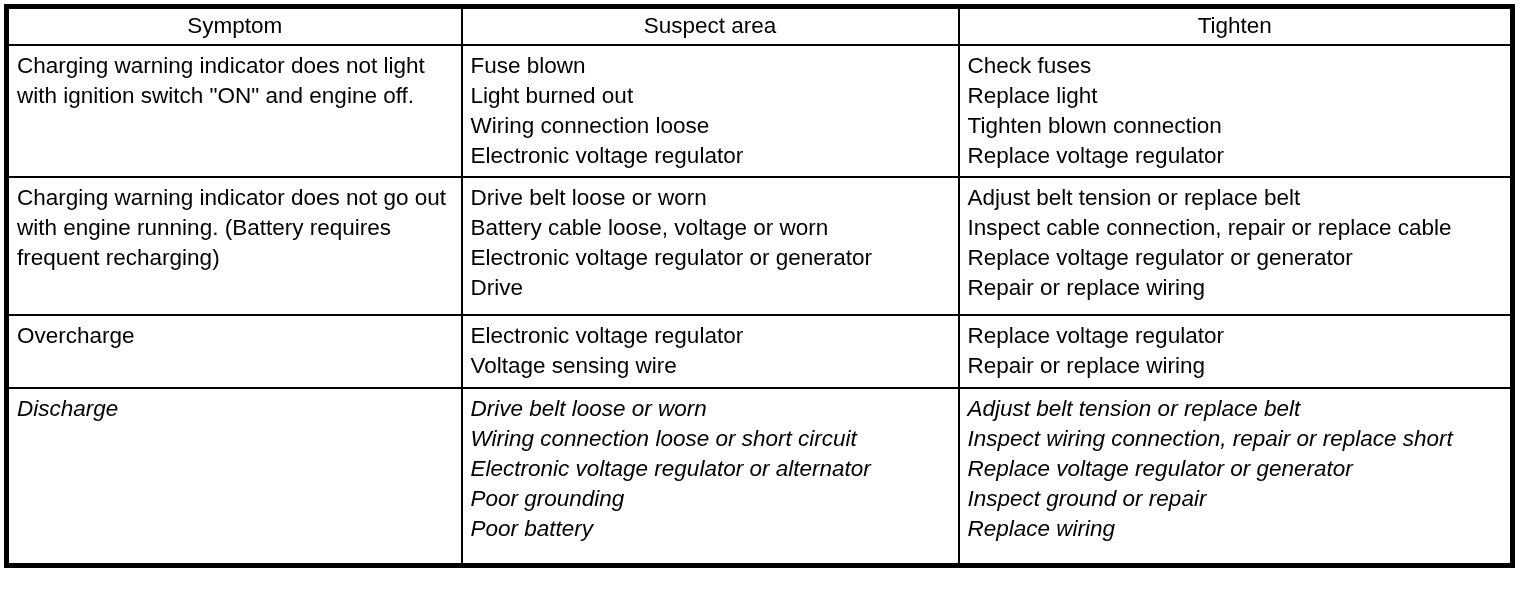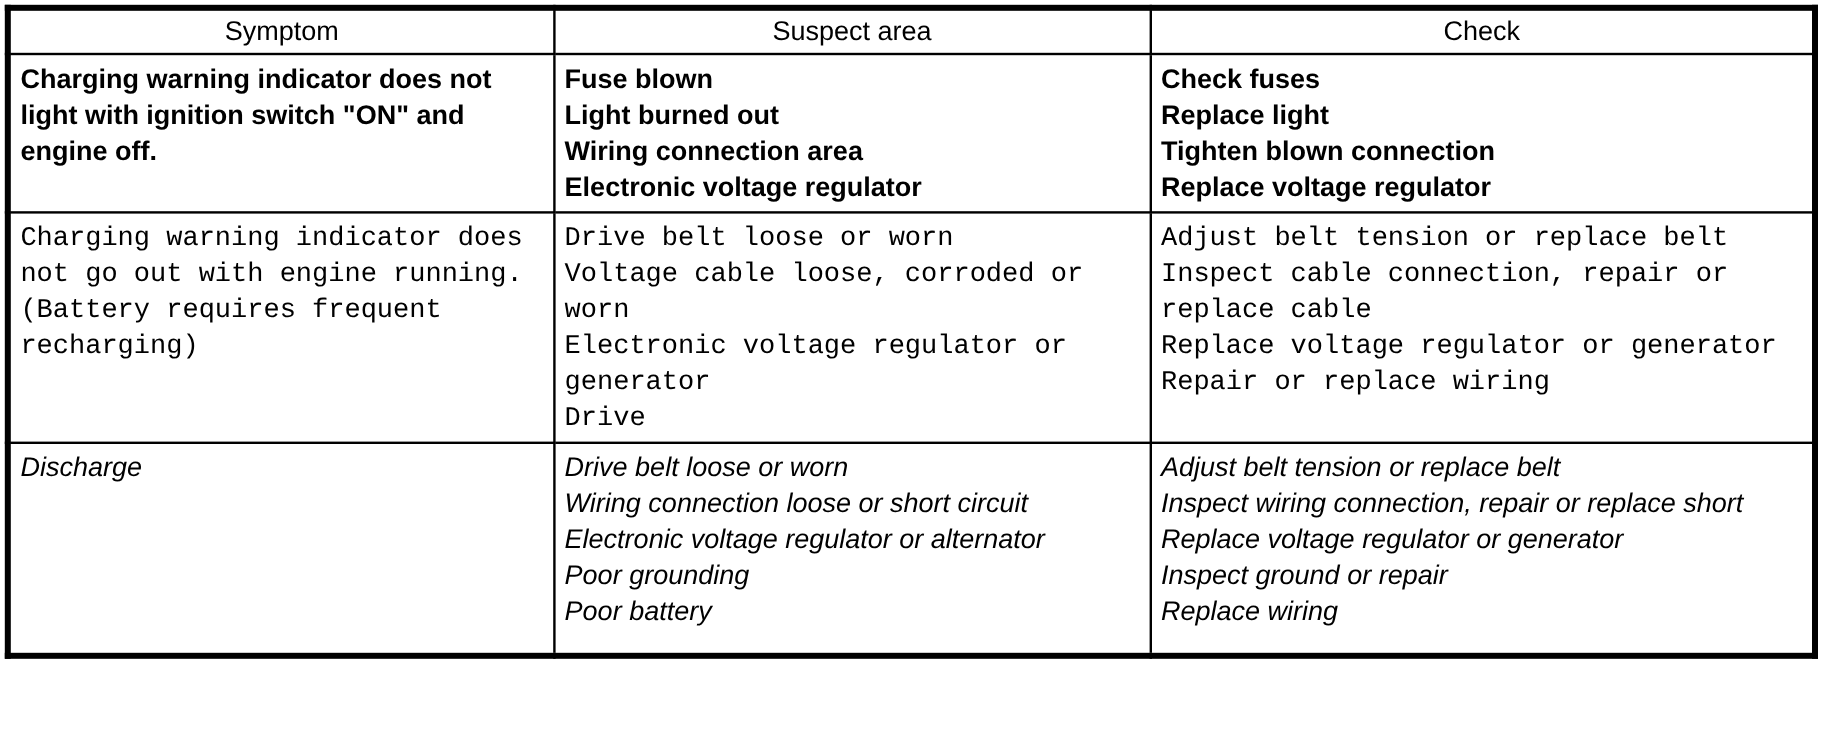--- a/index.html
+++ b/index.html
@@ -35,82 +35,99 @@
     overflow: hidden;
     box-sizing: border-box;
   }
   table.ts th {
     font-weight: normal;
     text-align: center;
     vertical-align: middle;
     height: 38px;
     padding: 2px 8px;
   }
-  tr.r1 td { height: 129px; font-weight: bold; }
-  tr.r2 td { height: 161px; font-family: Liberation Mono, monospace; }
+  tr.r1 td { height: 129px; }
+  tr.r2 td { height: 138px; }
   tr.r3 td { height: 73px; }
   tr.r4 td { height: 178px; font-style: italic; }
   .line { display: block; }
 </style>
 </head>
 <body>
 
 <div class="page">
   <table class="ts">
     <colgroup>
       <col class="c1">
         <col class="c2">
         <col class="c3">
     </colgroup>
     <thead>
       <tr>
         <th>Symptom</th>
         <th>Suspect area</th>
-        <th>Check</th>
+        <th>Tighten</th>
       </tr>
     </thead>
     <tbody>
       <tr class="r1">
         <td>
           <div class="line">Charging warning indicator does not light with ignition switch "ON" and engine off.</div>
         </td>
         <td>
           <div>
               <div class="line">Fuse blown</div>
               <div class="line">Light burned out</div>
-              <div class="line">Wiring connection area</div>
+              <div class="line">Wiring connection loose</div>
               <div class="line">Electronic voltage regulator</div>
             </div>
         </td>
         <td>
           <div>
               <div class="line">Check fuses</div>
               <div class="line">Replace light</div>
               <div class="line">Tighten blown connection</div>
               <div class="line">Replace voltage regulator</div>
             </div>
         </td>
       </tr>
       <tr class="r2">
         <td>
           <div class="line">Charging warning indicator does not go out with engine running. (Battery requires frequent recharging)</div>
         </td>
         <td>
           <div>
               <div class="line">Drive belt loose or worn</div>
-              <div class="line">Voltage cable loose, corroded or worn</div>
+              <div class="line">Battery cable loose, voltage or worn</div>
               <div class="line">Electronic voltage regulator or generator</div>
               <div class="line">Drive</div>
             </div>
         </td>
         <td>
           <div>
               <div class="line">Adjust belt tension or replace belt</div>
               <div class="line">Inspect cable connection, repair or replace cable</div>
               <div class="line">Replace voltage regulator or generator</div>
+              <div class="line">Repair or replace wiring</div>
+            </div>
+        </td>
+      </tr>
+      <tr class="r3">
+        <td>
+          <div class="line">Overcharge</div>
+        </td>
+        <td>
+          <div>
+              <div class="line">Electronic voltage regulator</div>
+              <div class="line">Voltage sensing wire</div>
+            </div>
+        </td>
+        <td>
+          <div>
+              <div class="line">Replace voltage regulator</div>
               <div class="line">Repair or replace wiring</div>
             </div>
         </td>
       </tr>
       <tr class="r4">
         <td>
           <div class="line">Discharge</div>
         </td>
         <td>
           <div>

